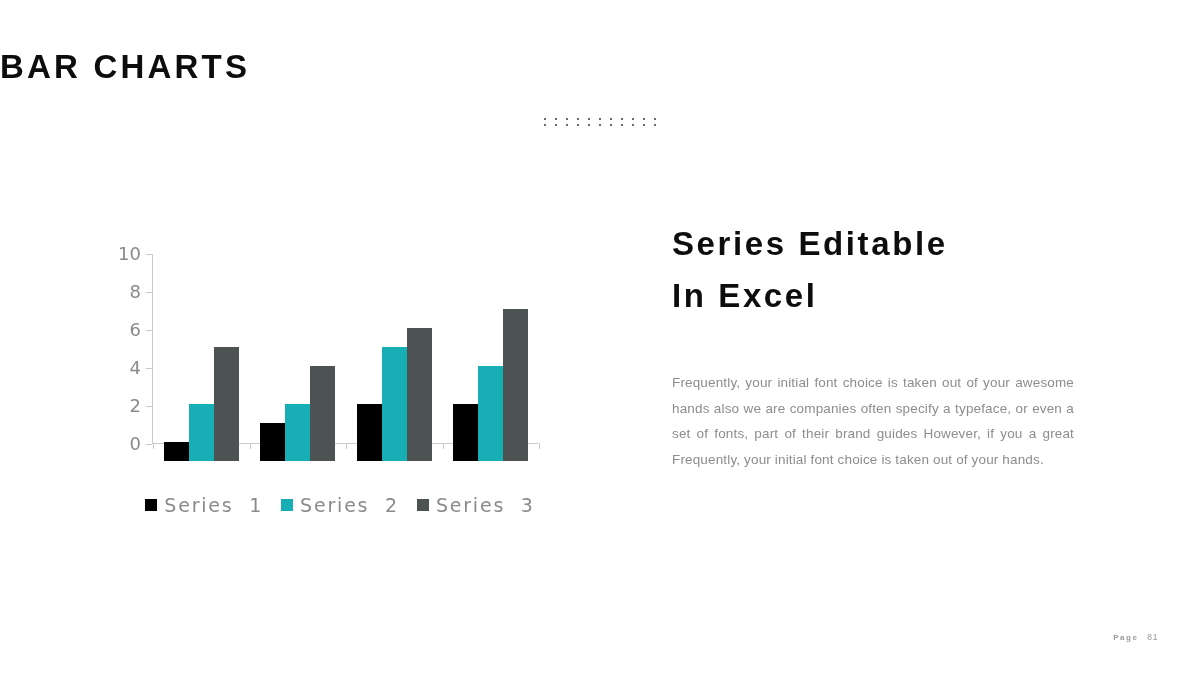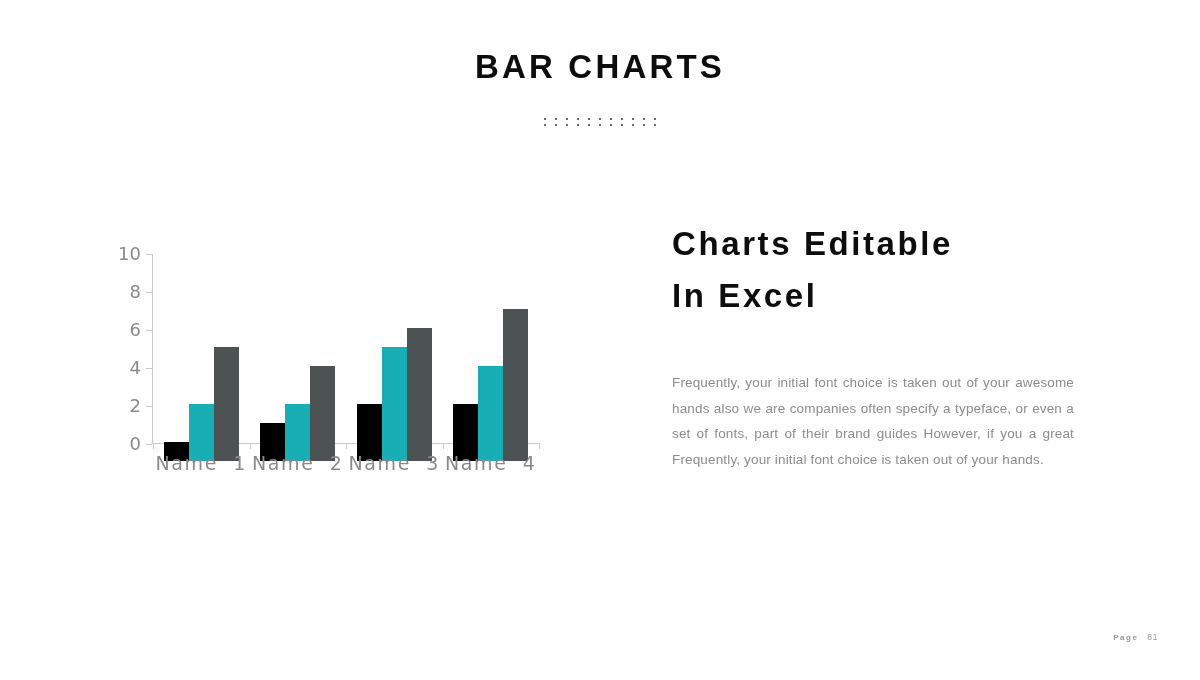--- a/index.html
+++ b/index.html
@@ -14,21 +14,21 @@
     overflow: hidden;
     position: relative;
   }
 
   
   .slide-title {
     position: absolute;
     left: 0;
     top: 48px;
     width: 1200px;
-    text-align: center;
+    text-align: left;
     font-size: 33px;
     font-weight: bold;
     color: #0d0d0d;
     letter-spacing: 3.2px;
     line-height: 38px;
     white-space: pre;
   }
 
   
   .dot-grid {
@@ -286,30 +286,38 @@
         <div class="bar" style="height: 57px; background: rgb(0, 0, 0);"></div>
         <div class="bar" style="height: 114px; background: rgb(23, 175, 181);"></div>
         <div class="bar" style="height: 133px; background: rgb(77, 82, 82);"></div>
       </div>
       <div class="bar-group" style="left: 348.25px; width: 75px;">
         <div class="bar" style="height: 57px; background: rgb(0, 0, 0);"></div>
         <div class="bar" style="height: 95px; background: rgb(23, 175, 181);"></div>
         <div class="bar" style="height: 152px; background: rgb(77, 82, 82);"></div>
       </div>
     </div>
-  <div class="x-labels" id="x-labels">
-      <div class="x-label">Name  1</div>
-      <div class="x-label">Name  2</div>
-      <div class="x-label">Name  3</div>
-      <div class="x-label">Name  4</div>
+  <div class="legend" id="chart-legend">
+      <div class="legend-item">
+        <span class="legend-swatch" style="background: rgb(0, 0, 0);"></span>
+        <span class="legend-text">Series  1</span>
+      </div>
+      <div class="legend-item">
+        <span class="legend-swatch" style="background: rgb(23, 175, 181);"></span>
+        <span class="legend-text">Series  2</span>
+      </div>
+      <div class="legend-item">
+        <span class="legend-swatch" style="background: rgb(77, 82, 82);"></span>
+        <span class="legend-text">Series  3</span>
+      </div>
     </div>
 </div>
 
 <div class="right-col">
-  <div class="right-heading">Charts Editable
+  <div class="right-heading">Series Editable
 In Excel</div>
   <div class="right-body">Frequently, your initial font choice is taken out of your awesome hands also we are companies often specify a typeface, or even a set of fonts,  part of their brand guides However, if you a great Frequently, your initial font choice is taken out of your hands.</div>
 </div>
 
 <div class="footer">
   <span class="footer-label">Page</span>
   <span class="footer-number">81</span>
 </div>
 
 </body></html>

